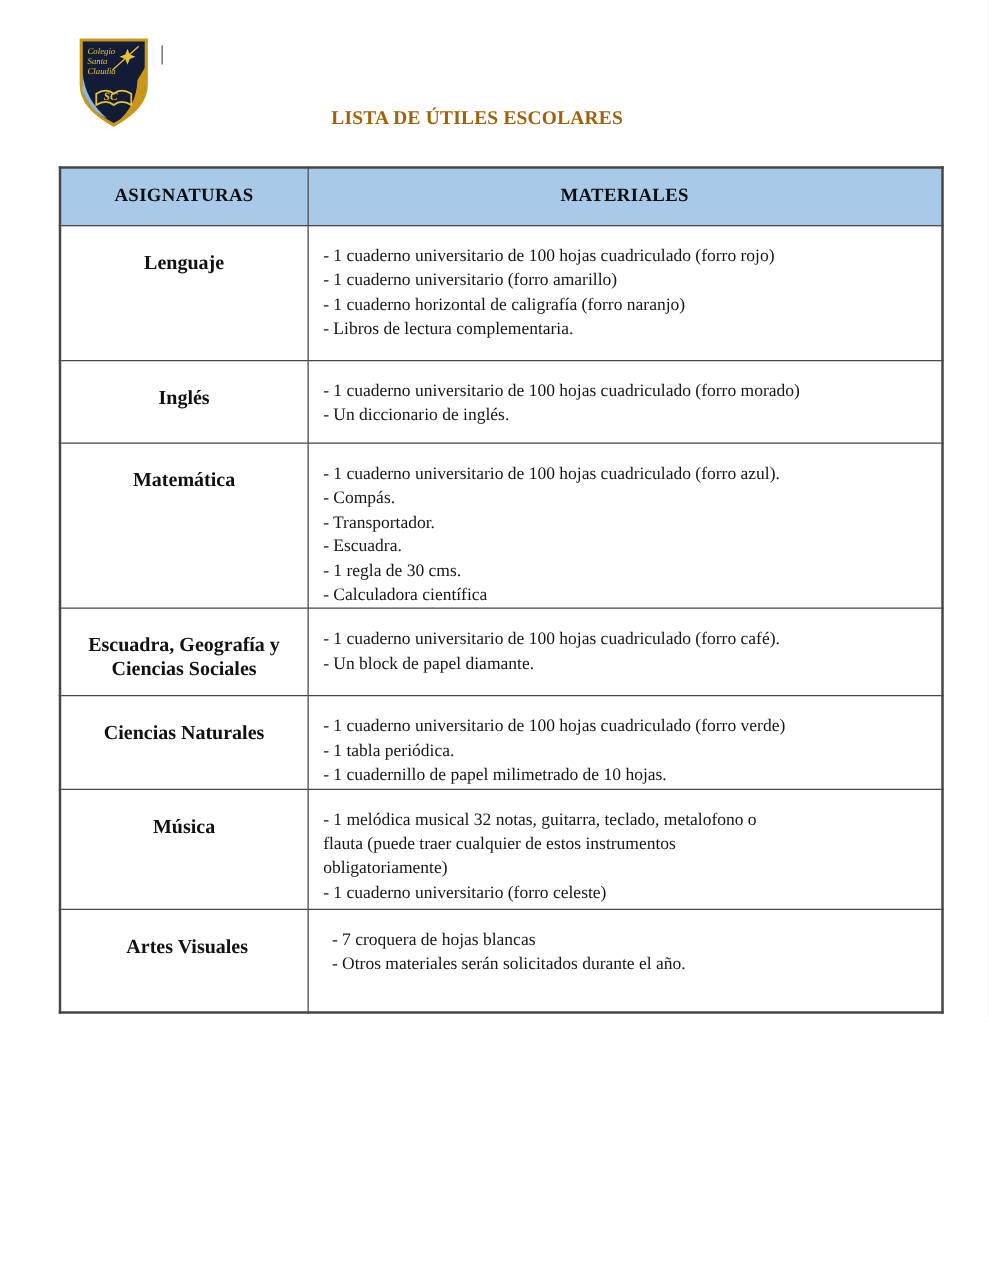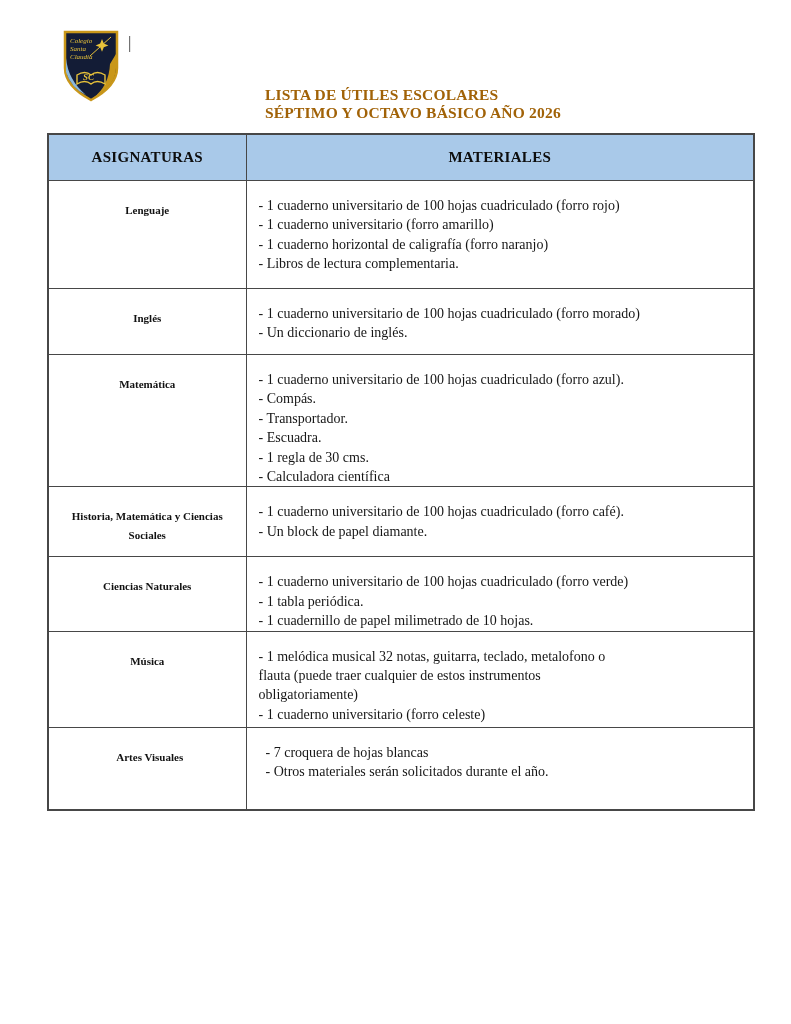--- a/index.html
+++ b/index.html
@@ -61,21 +61,21 @@
     color: #0d0d0d;
     padding: 14px 0;
   }
   table.supplies td {
     border: 1px solid #474747;
     vertical-align: top;
   }
   td.subject-cell {
     text-align: center;
     font-weight: bold;
-    font-size: 11px;
+    font-size: 16px;
     line-height: 19px;
     padding: 20px 14px 0 14px;
     color: #111;
   }
   td.materials-cell {
     font-size: 14px;
     line-height: 19.4px;
     padding: 15px 12px 0 12px;
     color: #161616;
   }
@@ -108,21 +108,20 @@
       <text x="8" y="13" font-size="7" fill="var(--logo-yellow, #e8c23a)">Colegio</text>
       <text x="8" y="21" font-size="7" fill="var(--logo-yellow, #e8c23a)">Santa</text>
       <text x="8" y="29" font-size="7" fill="var(--logo-yellow, #e8c23a)">Claudia</text>
     </svg>
   </div>
 
   <span class="divider-mark">|</span>
 
   <div class="title-block">
     <div>LISTA DE ÚTILES ESCOLARES</div>
-    <div>SÉPTIMO Y OCTAVO BÁSICO AÑO 2026</div>
   </div>
 
   <table class="supplies">
     <colgroup>
         <col class="c-subject">
         <col class="c-material">
       </colgroup>
     <thead>
       <tr>
         <th>ASIGNATURAS</th>
@@ -151,21 +150,21 @@
         <td class="materials-cell">
             <div>- 1 cuaderno universitario de 100 hojas cuadriculado (forro azul).</div>
             <div>- Compás.</div>
             <div>- Transportador.</div>
             <div>- Escuadra.</div>
             <div>- 1 regla de 30 cms.</div>
             <div>- Calculadora científica</div>
           </td>
       </tr>
       <tr class="r3">
-        <td class="subject-cell">Historia, Matemática y Ciencias Sociales</td>
+        <td class="subject-cell">Escuadra, Geografía y Ciencias Sociales</td>
         <td class="materials-cell">
             <div>- 1 cuaderno universitario de 100 hojas cuadriculado (forro café).</div>
             <div>- Un block de papel diamante.</div>
           </td>
       </tr>
       <tr class="r4">
         <td class="subject-cell">Ciencias Naturales</td>
         <td class="materials-cell">
             <div>- 1 cuaderno universitario de 100 hojas cuadriculado (forro verde)</div>
             <div>- 1 tabla periódica.</div>

